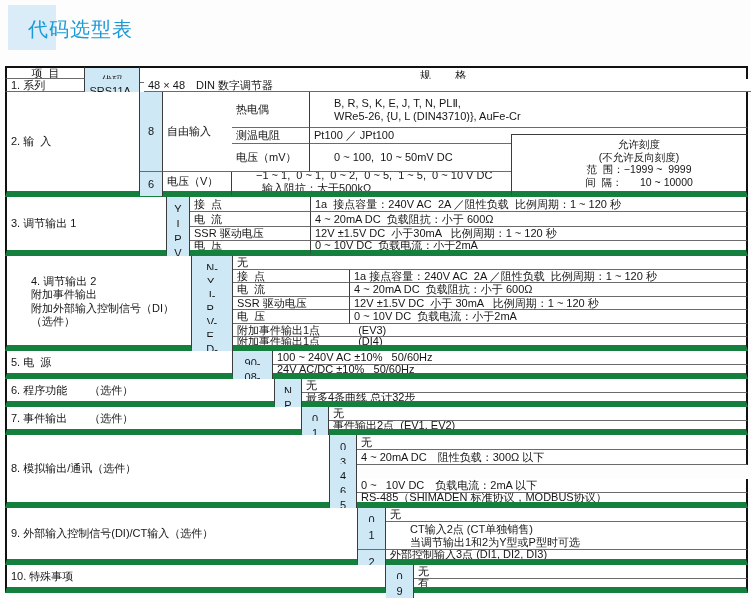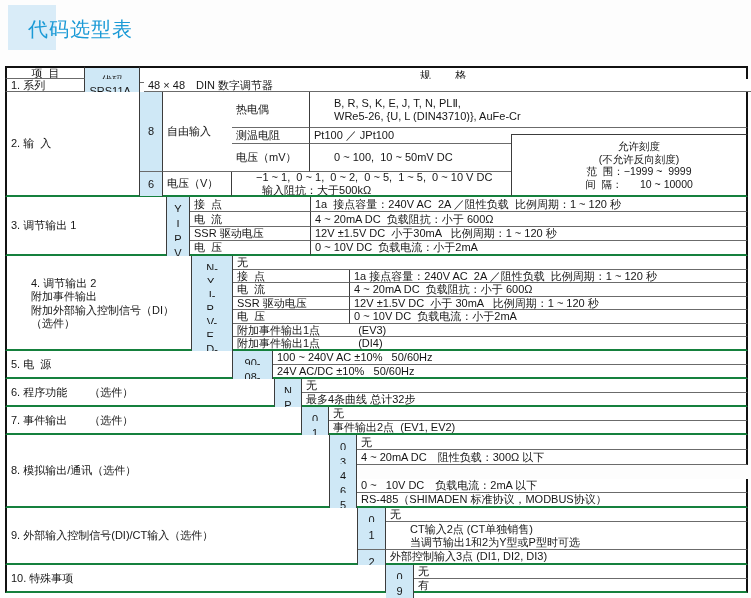--- a/index.html
+++ b/index.html
@@ -24,21 +24,21 @@
   .center{justify-content:center;padding:0 1px;}
   .code{background:#cfe8f6;justify-content:center;padding:12px 1px;}
   .multi{flex-direction:column;align-items:flex-start;justify-content:center;}
   .multi.ctr{align-items:center;}
   .multi span{display:block;padding-left:20px;}
   .top{align-items:flex-start;padding-top:2px;}
   .ind{padding-left:13px;}
   .bt{border-top:2px solid #111;}
   .bl{border-left:2px solid #111;}
   .br{border-right:2px solid #111;}
-  .bb2{border-bottom:2px solid #15803d;}
+  .bb2{border-bottom:6px solid #15803d;}
   .overlay{z-index:5;}
   .sm{font-size:10.5px;}
 </style>
 </head>
 <body>
 
 <div class="title-block"></div>
 <div class="page-title">代码选型表</div>
 
 <div class="cell center bt bl" style="left:5px;top:66px;width:80px;height:13px;">

